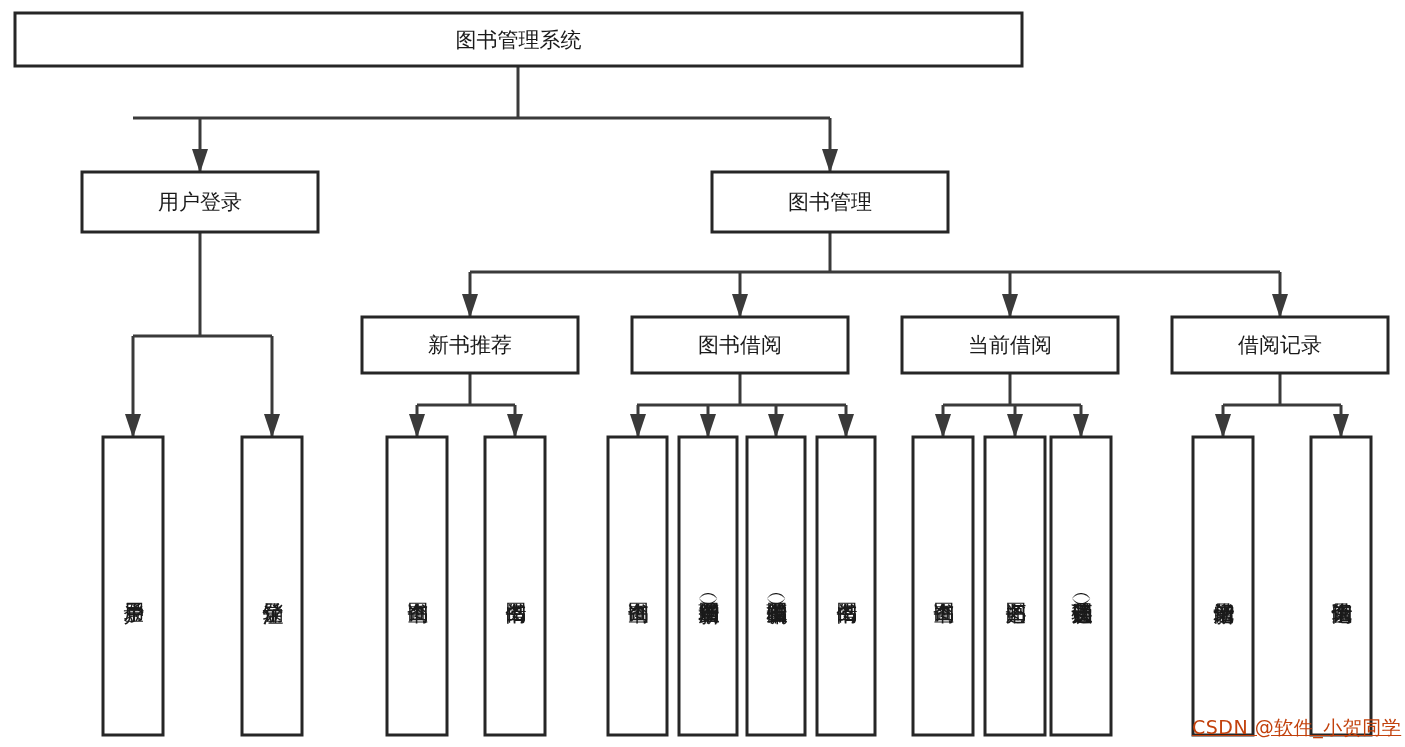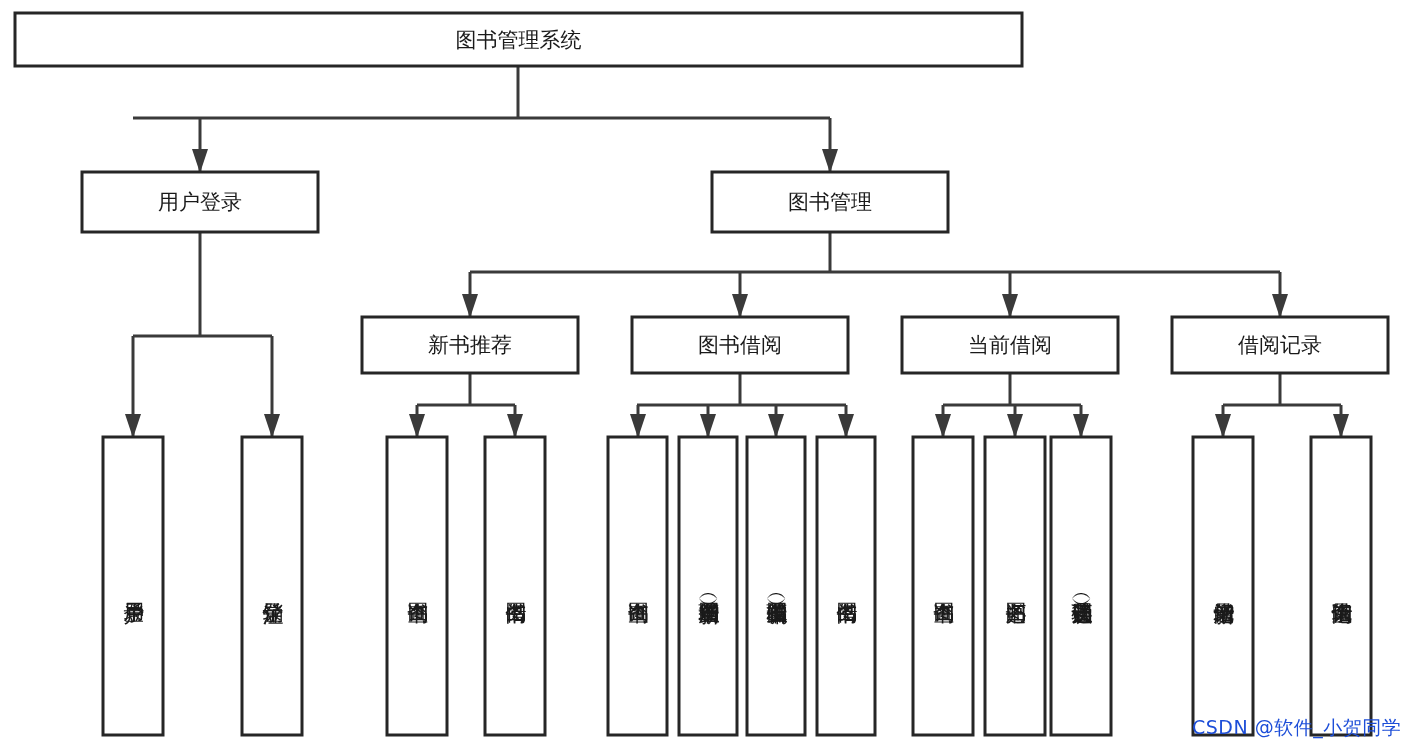--- a/index.html
+++ b/index.html
@@ -62,23 +62,24 @@
     writing-mode: vertical-rl;
     text-orientation: upright;
     white-space: nowrap;
     letter-spacing: 0px;
     pointer-events: none;
   }
   .watermark {
     position: absolute;
     font-family: "DejaVu Sans", "Liberation Sans", sans-serif;
     font-size: 19px;
-    color: #1d4ed8;
+    color: #c2410c;
     white-space: nowrap;
     letter-spacing: 0.5px;
+    text-decoration: underline;
   }
 </style>
 </head>
 <body>
 
 <div id="diagram-root">
 
   <svg id="diagram-svg" viewBox="0 0 1405 747" xmlns="http://www.w3.org/2000/svg">
     <g id="edges-layer">
         <g>

